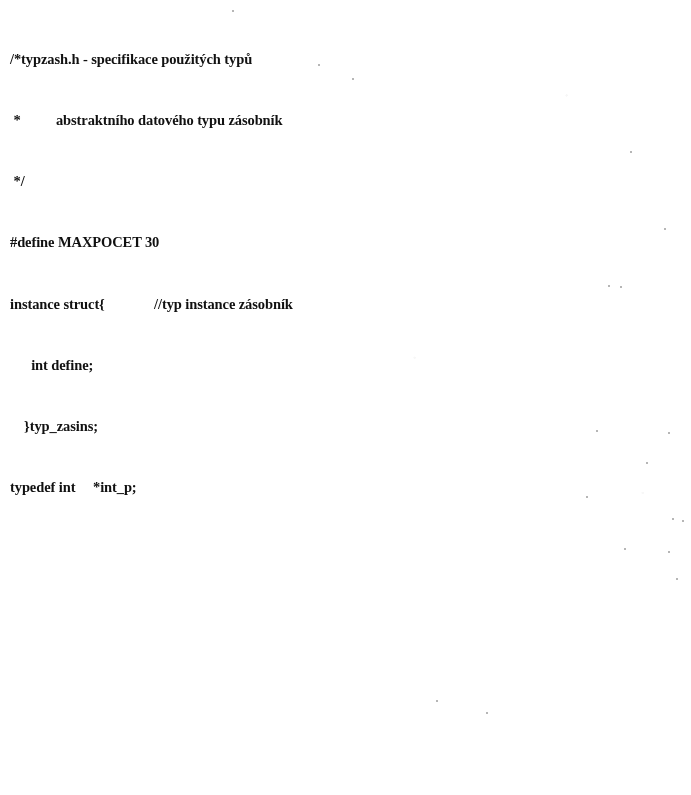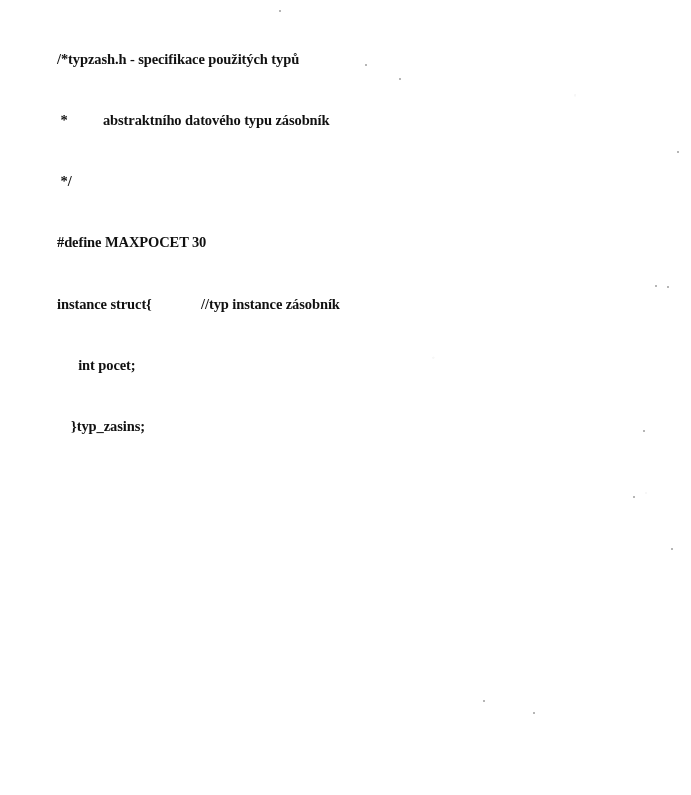--- a/index.html
+++ b/index.html
@@ -20,21 +20,20 @@
   .page {
     position: absolute;
     inset: 0;
     padding: 8px 12px 0 10px;
     box-sizing: border-box;
     background:
       radial-gradient(circle at 82% 12%, rgba(0,0,0,0.035) 0 1px, transparent 1.4px),
       radial-gradient(circle at 60% 45%, rgba(0,0,0,0.03) 0 1px, transparent 1.4px),
       radial-gradient(circle at 93% 62%, rgba(0,0,0,0.03) 0 1px, transparent 1.4px),
       #ffffff;
-    margin-left: 47px;
   }
   .code-block {
     font-family: "Liberation Serif", "DejaVu Serif", serif;
     font-size: 14.5px;
     line-height: 20.4px;
     white-space: pre;
     font-weight: 600;
     letter-spacing: -0.1px;
     color: #111;
   }
@@ -56,22 +55,23 @@
 <body>
 
 <div class="page">
 
   <div class="code-block">
     <span class="ln">/*typzash.h - specifikace použitých typů</span>
     <span class="ln"> *          abstraktního datového typu zásobník</span>
     <span class="ln"> */</span>
     <span class="ln">#define MAXPOCET 30</span>
     <span class="ln">instance struct{              //typ instance zásobník</span>
-    <span class="ln">      int pocet;</span>
+    <span class="ln">      int define;</span>
     <span class="ln">    }typ_zasins;</span>
+    <span class="ln">typedef int     *int_p;</span>
   </div>
 
   <span class="speck" style="left:232px;top:10px;"></span>
   <span class="speck" style="left:318px;top:64px;"></span>
   <span class="speck" style="left:352px;top:78px;"></span>
   <span class="speck" style="left:630px;top:151px;"></span>
   <span class="speck" style="left:664px;top:228px;"></span>
   <span class="speck" style="left:608px;top:285px;"></span>
   <span class="speck" style="left:620px;top:286px;"></span>
   <span class="speck" style="left:596px;top:430px;"></span>

